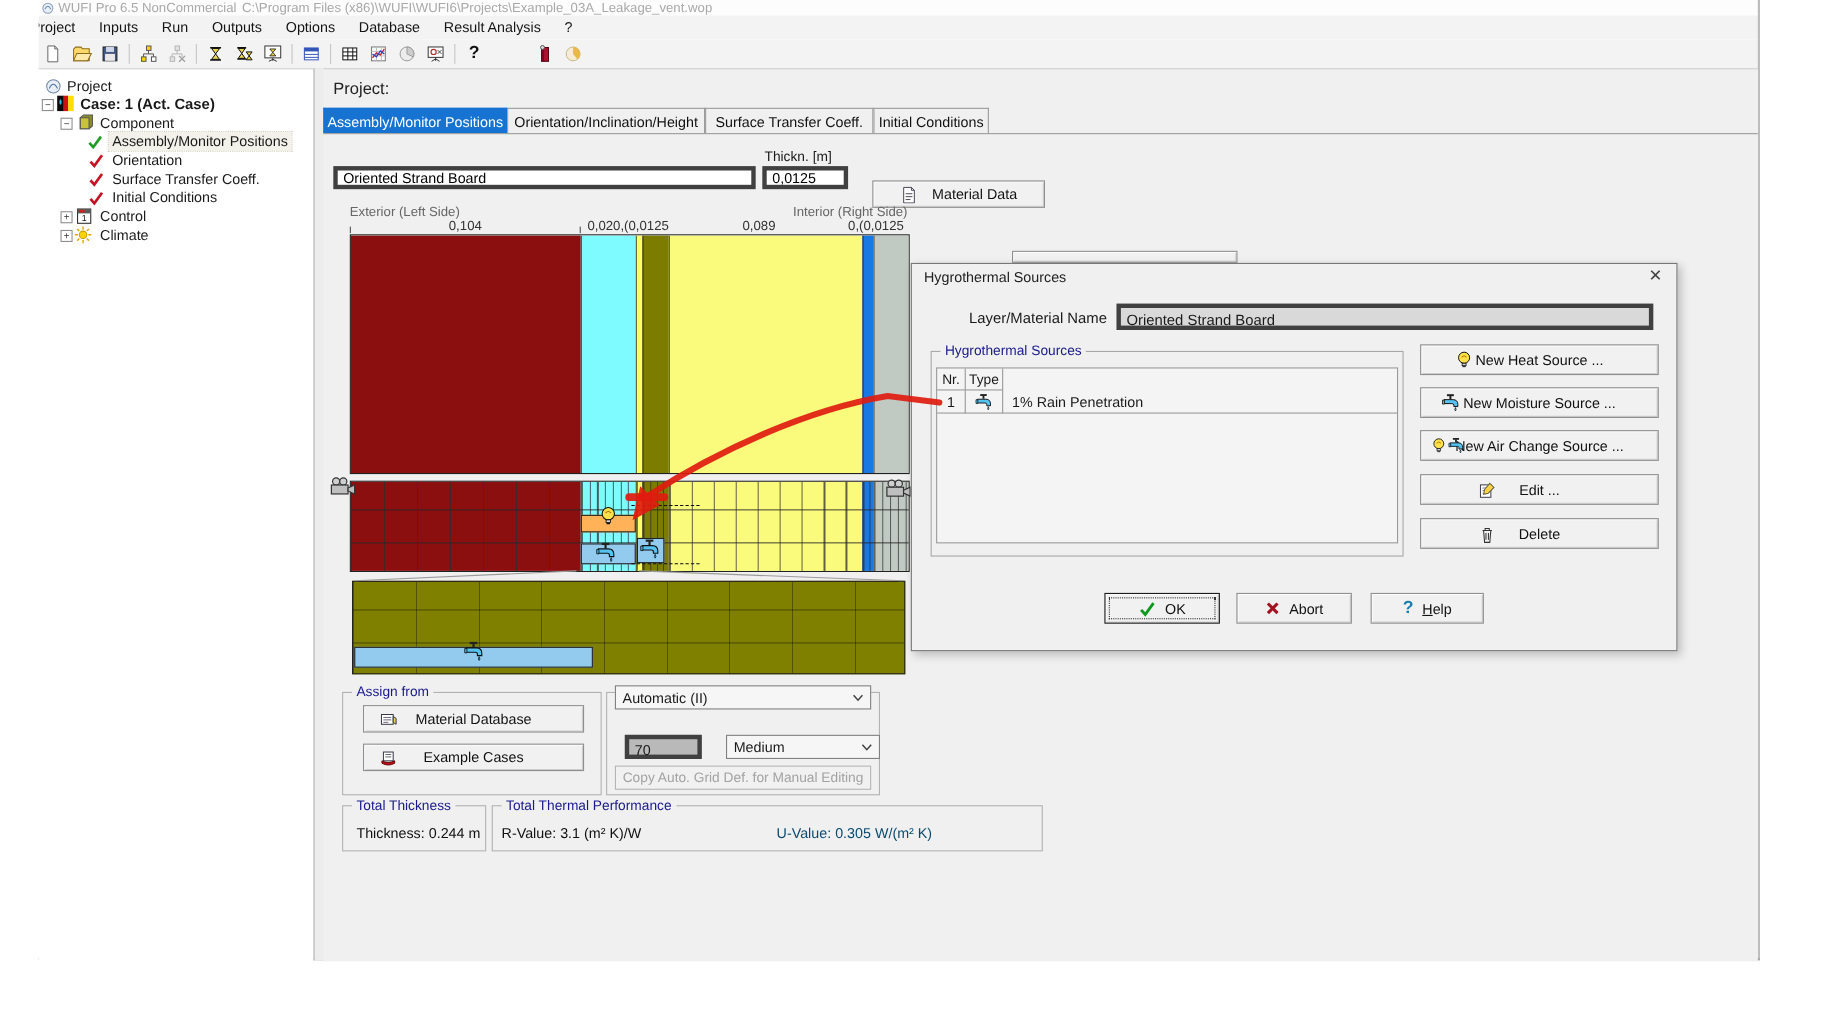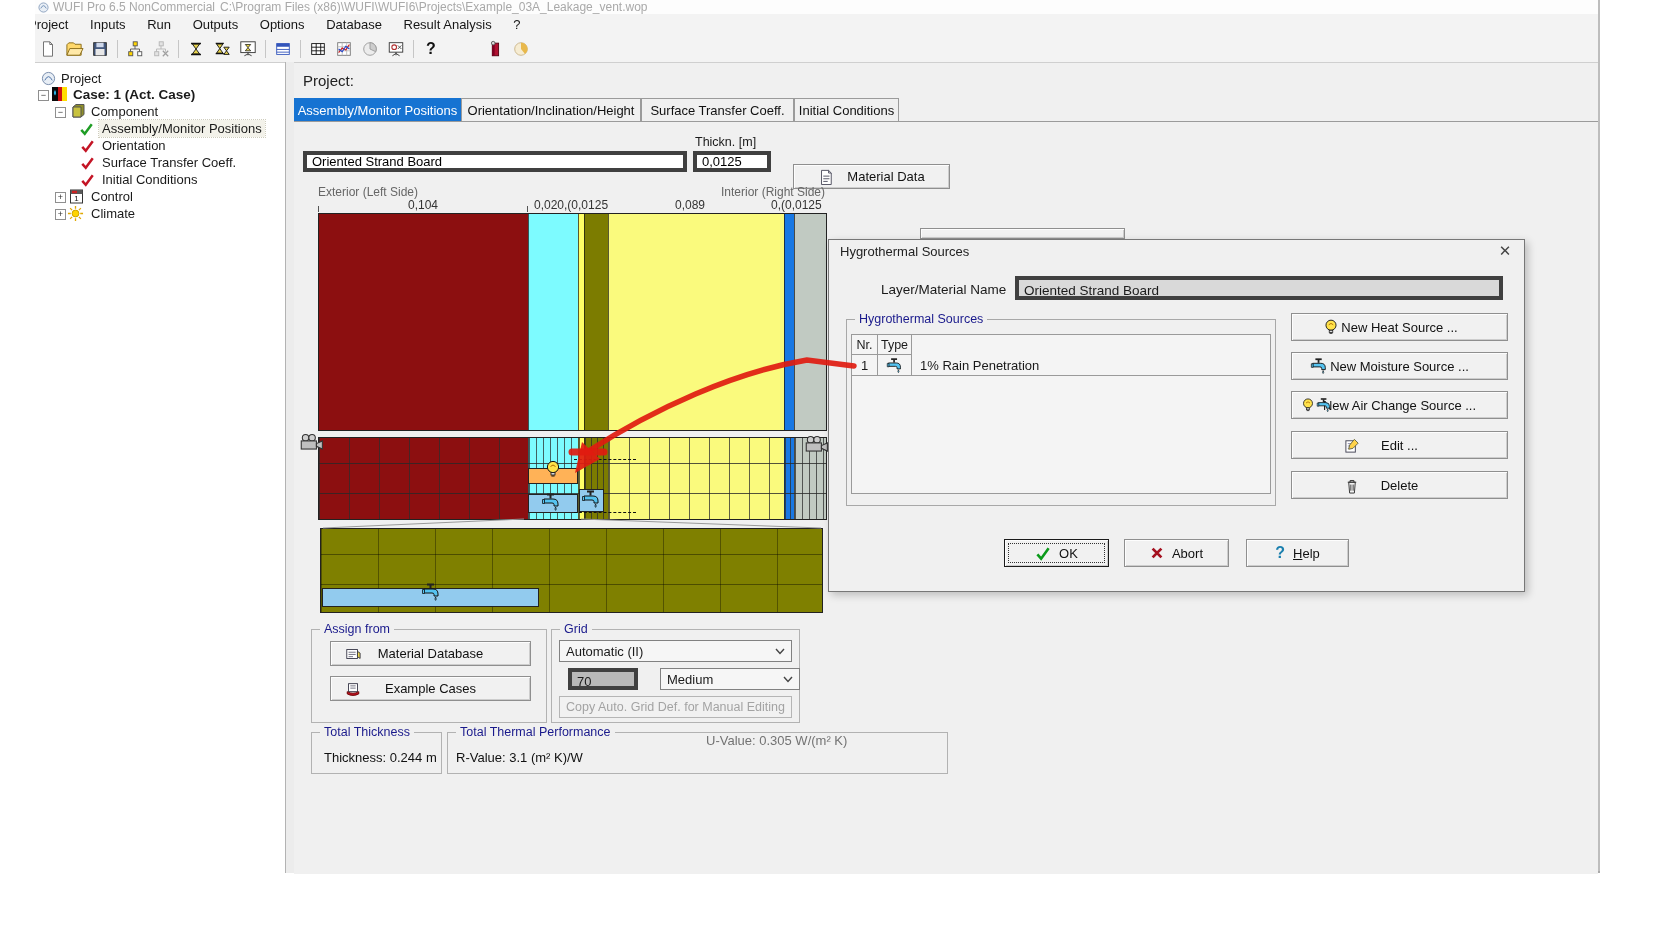--- a/index.html
+++ b/index.html
@@ -438,21 +438,21 @@
           <path d="M6 5.5 h6 M6 8 h6" stroke="#667"></path>
           <path d="M2.5 12 q6.5 3.5 13 0 l0 2.5 q-6.5 3.5 -13 0z" fill="#c01020" stroke="#600"></path>
         </svg>
       </span>
     <span>Example Cases</span>
   </div>
 
   <div class="gbox" style="left:516px;top:629px;width:249px;height:94px">
     <span class="grouplbl">Grid</span>
   </div>
-  <div class="combo" style="left:524px;top:640px;width:233px;height:22px">
+  <div class="combo" style="left:524px;top:623px;width:233px;height:22px">
     <span>Automatic (II)</span>
     <span>
         <svg width="10" height="7" viewBox="0 0 10 7">
           <path d="M1 1 L5 5.5 L9 1" fill="none" stroke="#444" stroke-width="1.4"></path>
         </svg>
       </span>
   </div>
   <div class="fld" style="left:533px;top:668px;width:70px;height:22px;background:#b9b9b9;line-height:20px">70</div>
   <div class="combo" style="left:625px;top:668px;width:140px;height:22px">
     <span>Medium</span>
@@ -464,21 +464,21 @@
   </div>
   <div class="btn disabled" style="left:524px;top:696px;width:233px;height:22px;font-size:12.5px">Copy Auto. Grid Def. for Manual Editing</div>
 
   <div class="gbox" style="left:276px;top:732px;width:131px;height:42px">
     <span class="grouplbl">Total Thickness</span>
     <span class="abs" style="left:12px;top:17px;white-space:nowrap;color:#111">Thickness: 0.244 m</span>
   </div>
   <div class="gbox" style="left:412px;top:732px;width:501px;height:42px">
     <span class="grouplbl">Total Thermal Performance</span>
     <span class="abs" style="left:8px;top:17px;white-space:nowrap;color:#111">R-Value: 3.1 (m² K)/W</span>
-    <span class="abs" style="left:258px;top:0;white-space:nowrap;color:#737373">U-Value: 0.305 W/(m² K)</span>
+    <span class="abs" style="left:258px;top:17px;white-space:nowrap;color:#0c4a6e">U-Value: 0.305 W/(m² K)</span>
   </div>
 
   <div id="dialog" class="abs">
     <div id="dlg-title">
       <span>Hygrothermal Sources</span>
     </div>
     <div id="dlg-close">✕</div>
 
     <span class="abs" style="left:52px;top:42px;font-size:13.5px">Layer/Material Name</span>
     <div class="fld" style="left:186px;top:36px;width:488px;height:24px;background:#d9d9d9;line-height:22px;font-size:13.5px">Oriented Strand Board</div>

